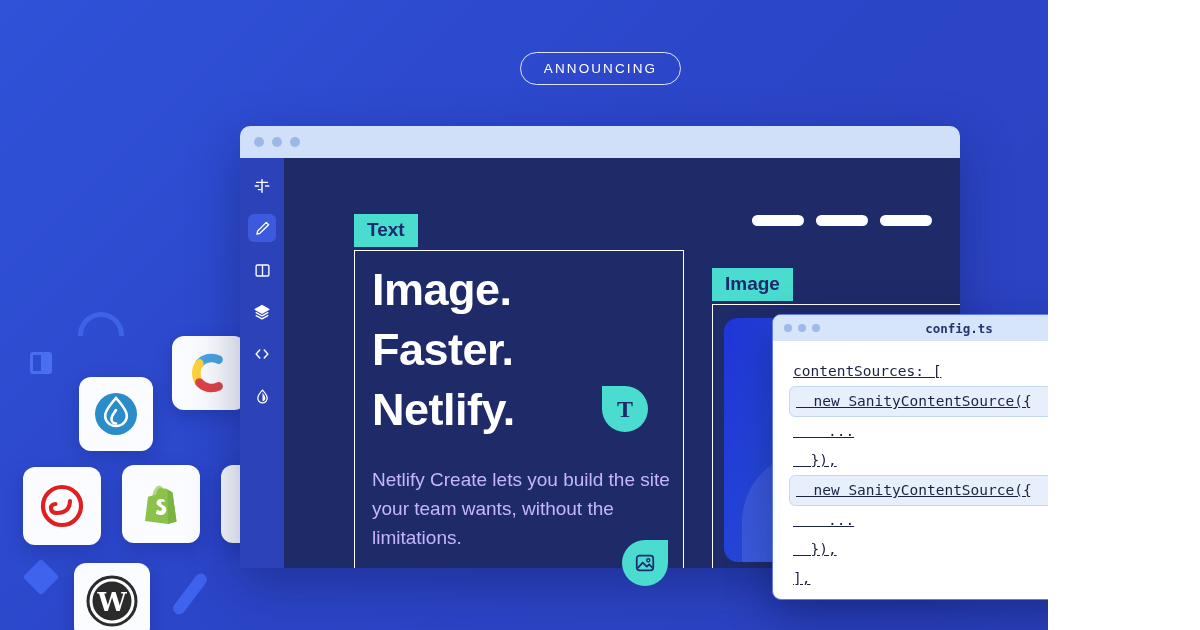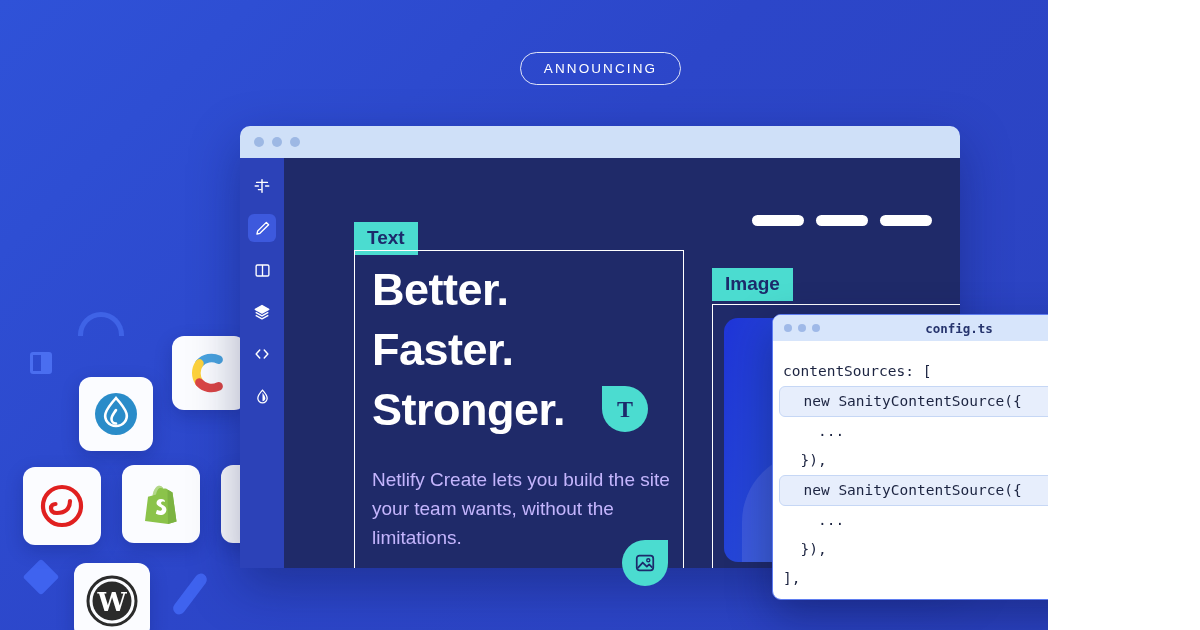--- a/index.html
+++ b/index.html
@@ -102,21 +102,21 @@
   .nav-pill { width: 52px; height: 11px; border-radius: 6px; background: #ffffff; }
 
   
   .label-chip {
     position: absolute;
     background: #4bdcd0; color: #1c2a6b;
     font-size: 19px; font-weight: 600;
     padding: 5px 13px 6px;
     line-height: 1.15;
   }
-  .chip-text  { left: 70px; top: 64px; }
+  .chip-text  { left: 70px; top: 56px; }
   .chip-image { left: 428px; top: 110px; }
 
   .outline-box {
     position: absolute; border: 1.5px solid #ffffff;
   }
   .box-text  { left: 70px; top: 92px; width: 330px; height: 322px; }
   .box-image { left: 428px; top: 146px; width: 250px; height: 400px; }
 
   .headline {
     position: absolute; left: 88px; top: 102px;
@@ -175,23 +175,23 @@
     display: flex; align-items: center; position: relative;
     padding-left: 11px; gap: 6px;
   }
   .code-dot { width: 8px; height: 8px; border-radius: 50%; background: #9fb9e8; }
   .code-title {
     position: absolute; left: 0; right: 0; text-align: center;
     font-family: "DejaVu Sans Mono", monospace;
     font-size: 12.5px; font-weight: 700; color: #27356e;
   }
   .code-body {
-    padding: 16px 4px 10px;
+    padding: 16px 14px 10px;
     font-family: "DejaVu Sans Mono", monospace;
-    font-size: 14.5px; line-height: 29px; color: #1b2340;
+    font-size: 14.5px; line-height: 29px; color: #1b2340; text-decoration: underline;
   }
   .code-line { padding-left: 6px; white-space: pre; }
   .code-line.hl {
     background: #e7eefc; border: 1px solid #c6d7f5;
     border-radius: 6px; padding: 0 6px; margin: 0 0 0 2px;
   }
 
   svg { display: block; }
 </style>
 </head>
@@ -323,23 +323,23 @@
           <div class="nav-pill"></div>
           <div class="nav-pill"></div>
           <div class="nav-pill"></div>
         </div>
 
         <div class="label-chip chip-text">
           <span>Text</span>
         </div>
         <div class="outline-box box-text"></div>
         <div class="headline">
-          <div>Better.</div>
+          <div>Image.</div>
           <div>Faster.</div>
-          <div>Stronger.</div>
+          <div>Netlify.</div>
         </div>
         <div class="subcopy">Netlify Create lets you build the site your team wants, without the limitations.</div>
 
         <div class="label-chip chip-image">
           <span>Image</span>
         </div>
         <div class="outline-box box-image"></div>
         <div class="img-placeholder"></div>
 
       </div>

